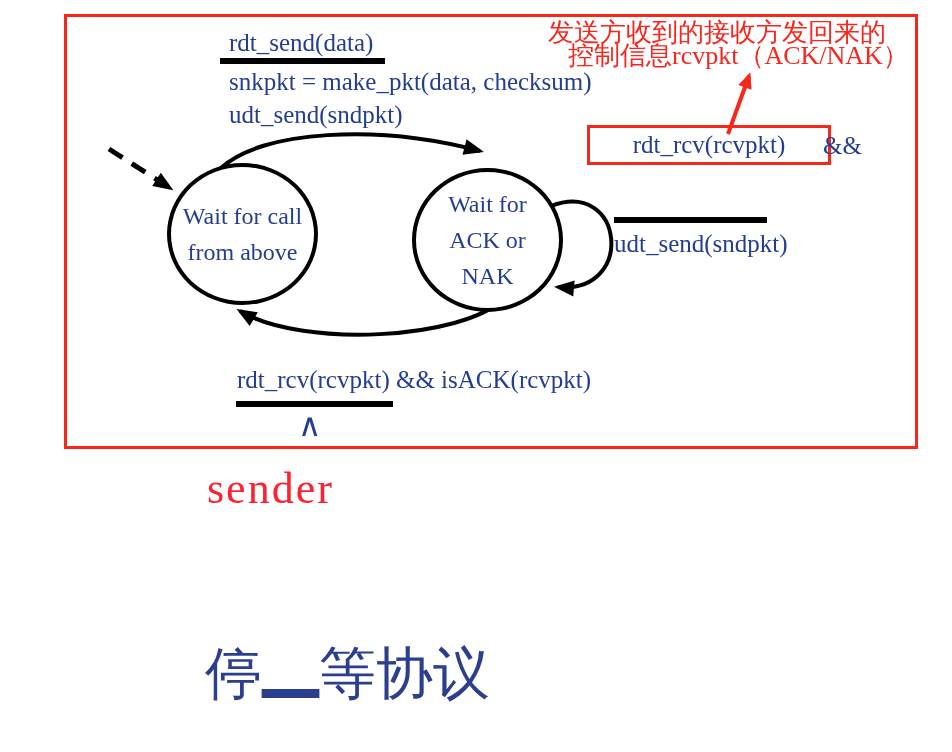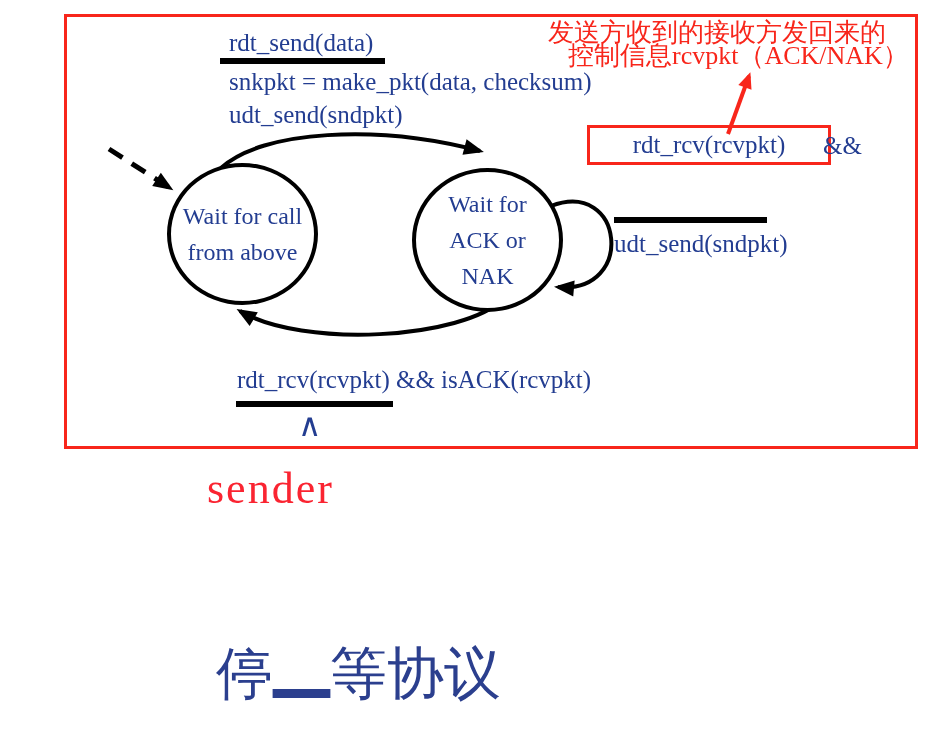--- a/index.html
+++ b/index.html
@@ -40,21 +40,20 @@
     display:flex;align-items:center;justify-content:center;
   }
   .lambda{color:var(--blue);font-size:32px;}
   .sender{
     color:var(--sender-red);font-size:44px;letter-spacing:2px;
     font-family:Liberation Serif, serif;
   }
   .title{
     color:var(--title-blue);font-size:57px;white-space:nowrap;
     font-family:"Liberation Serif","DejaVu Serif",serif;
-    margin-left:11px;
   }
   .title-dash{display:inline-block;transform:scaleY(3.2);}
 </style>
 </head>
 <body>
 
 <div class="canvas">
 
   <div class="abs outer-box"></div>
 

